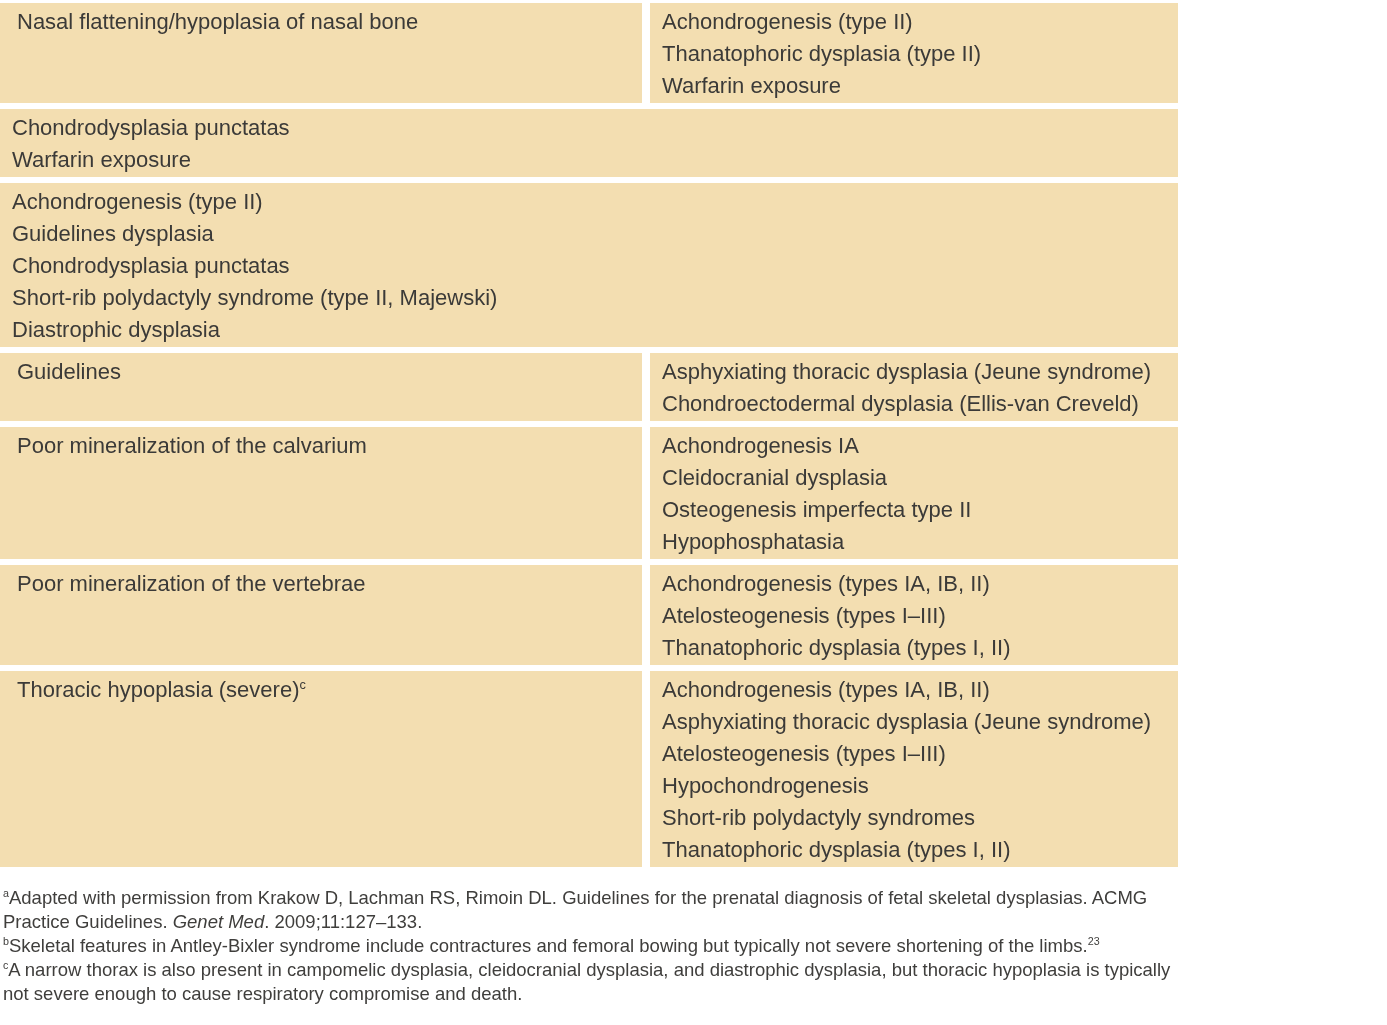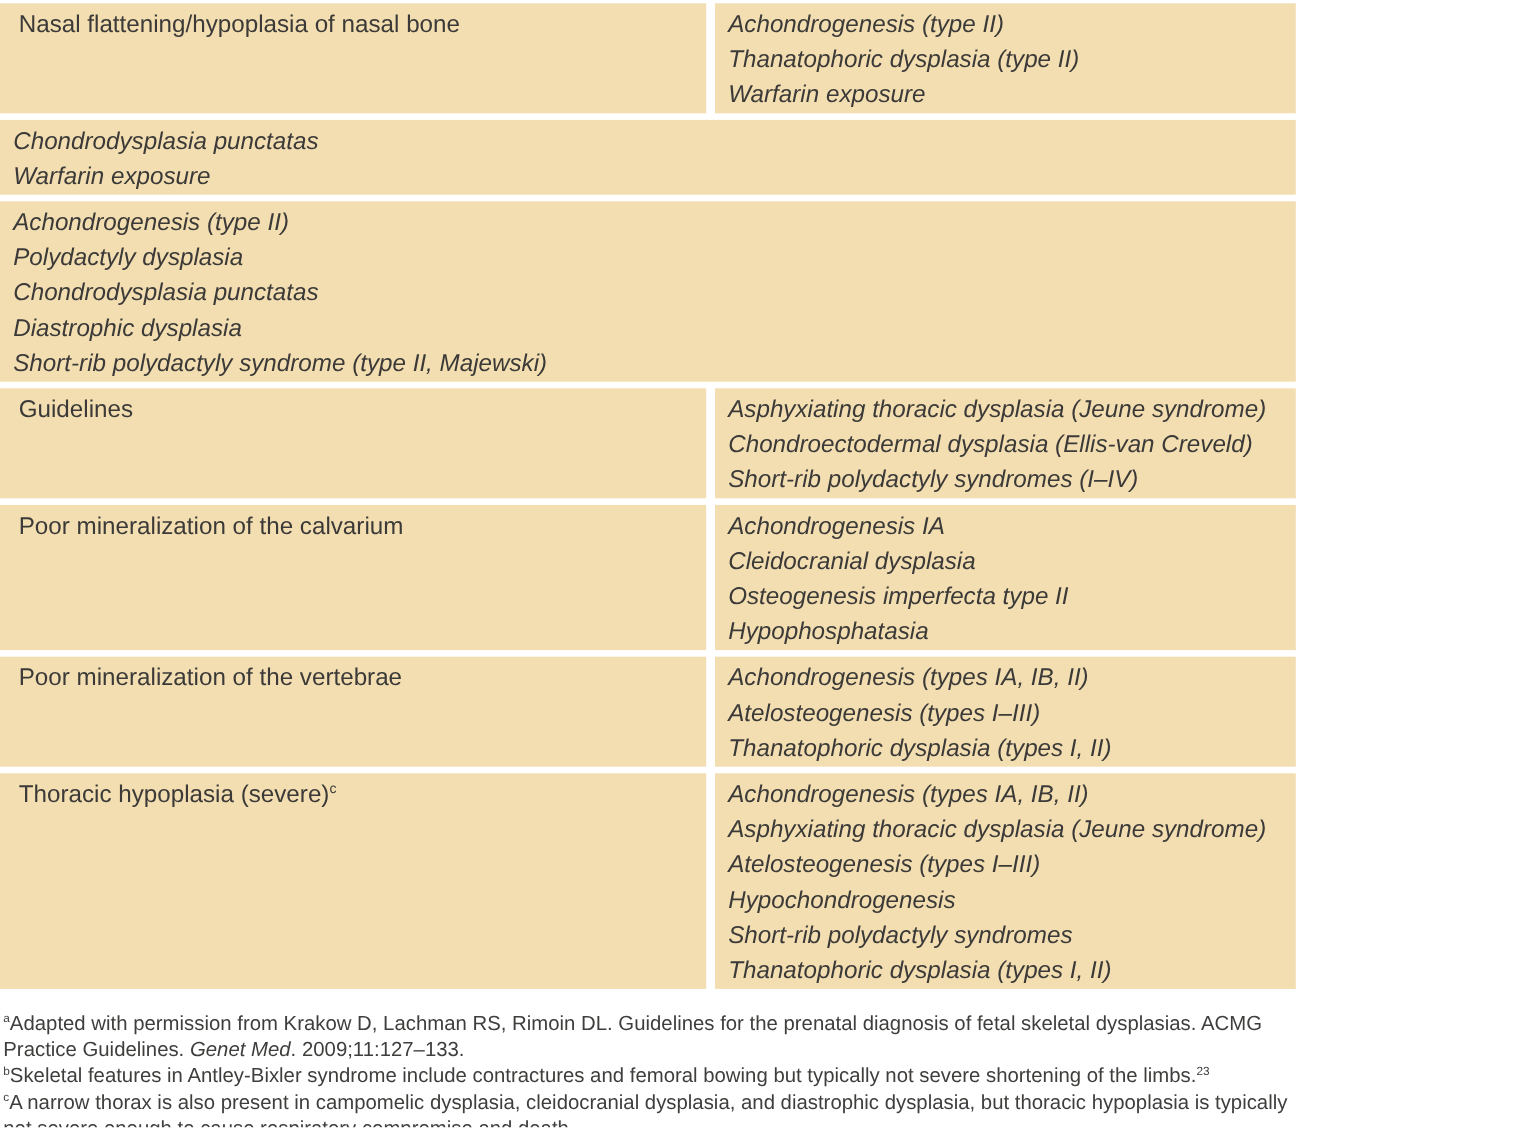--- a/index.html
+++ b/index.html
@@ -37,21 +37,21 @@
     width: 642px;
     flex: 0 0 642px;
     padding-left: 17px;
     padding-right: 155px;
   }
   .cell.conditions {
     flex: 1 1 auto;
     padding-left: 12px;
     padding-right: 10px;
   }
-  .cond { white-space: nowrap; font-style: italic; }
+  .cond { white-space: nowrap; }
   sup.fnmark {
     font-size: 0.58em;
     vertical-align: super;
     line-height: 0;
   }
   .footnotes {
     padding: 13px 7px 0 3px;
     font-size: 18.5px;
     line-height: 24px;
     color: #3f3e3c;
@@ -80,35 +80,34 @@
     <div class="trow">
       <div class="cell conditions">
         <div class="cond">Chondrodysplasia punctatas</div>
         <div class="cond">Warfarin exposure</div>
       </div>
     </div>
 
     <div class="trow">
       <div class="cell conditions">
         <div class="cond">Achondrogenesis (type II)</div>
-        <div class="cond">Polydactyly dysplasia</div>
+        <div class="cond">Guidelines dysplasia</div>
         <div class="cond">Chondrodysplasia punctatas</div>
+        <div class="cond">Short-rib polydactyly syndrome (type II, Majewski)</div>
         <div class="cond">Diastrophic dysplasia</div>
-        <div class="cond">Short-rib polydactyly syndrome (type II, Majewski)</div>
       </div>
     </div>
 
     <div class="trow">
       <div class="cell feature">
         <span>Guidelines</span>
       </div>
       <div class="cell conditions">
         <div class="cond">Asphyxiating thoracic dysplasia (Jeune syndrome)</div>
         <div class="cond">Chondroectodermal dysplasia (Ellis-van Creveld)</div>
-        <div class="cond">Short-rib polydactyly syndromes (I–IV)</div>
       </div>
     </div>
 
     <div class="trow">
       <div class="cell feature">
         <span>Poor mineralization of the calvarium</span>
       </div>
       <div class="cell conditions">
         <div class="cond">Achondrogenesis IA</div>
         <div class="cond">Cleidocranial dysplasia</div>

